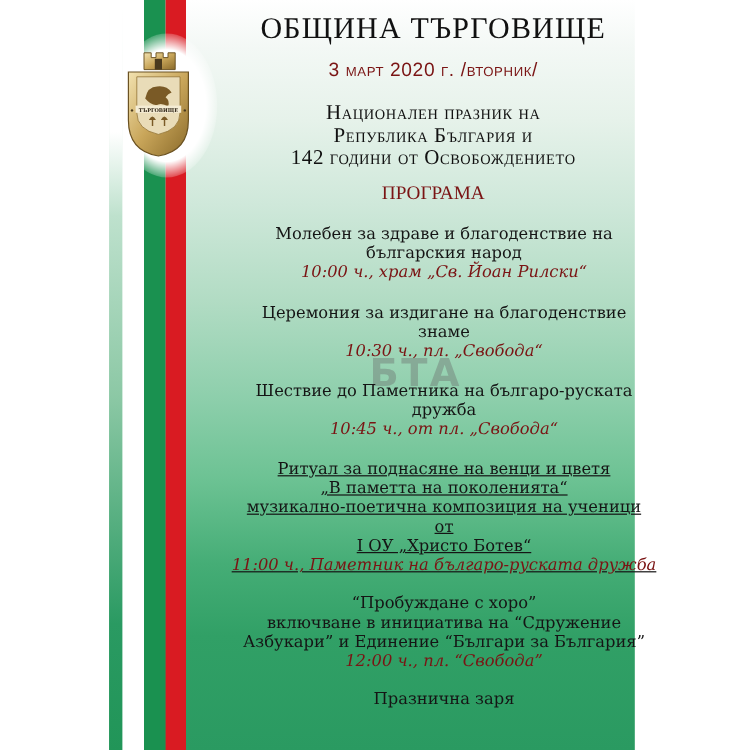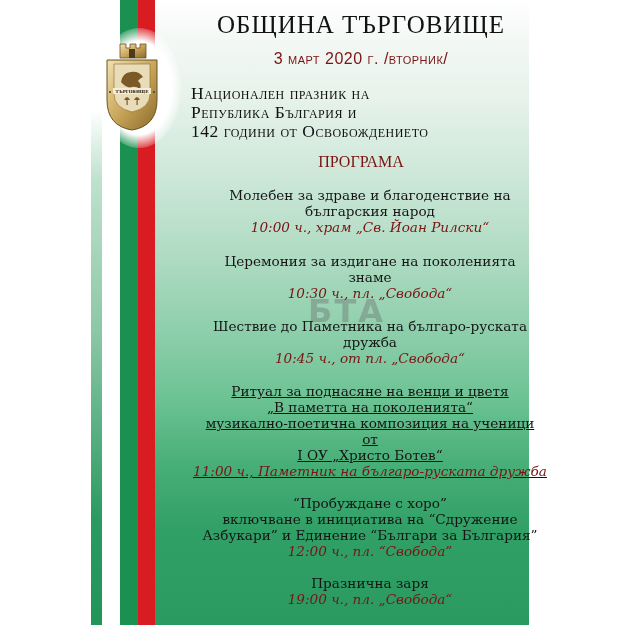--- a/index.html
+++ b/index.html
@@ -87,20 +87,21 @@
       text-align: center;
       font-family: Liberation Sans, sans-serif;
       font-size: 16px;
       letter-spacing: 0.5px;
       color: #7a1414;
     }
     .subtitle {
       position: absolute;
       left: 100px; width: 340px;
       top: 84px;
+      text-align: center;
       font-family: "Liberation Serif", serif;
       font-size: 17.5px;
       line-height: 19px;
       letter-spacing: 0.5px;
       color: #111;
     }
     .sc { font-variant: small-caps; }
     .program-title {
       position: absolute;
       left: 105px; width: 330px;
@@ -184,21 +185,21 @@
   </div>
   <div class="program-title">ПРОГРАМА</div>
 
   <div class="event" style="top:187px;">
     <div>Молебен за здраве и благоденствие на</div>
     <div>българския народ</div>
     <div class="when">10:00 ч., храм „Св. Йоан Рилски“</div>
   </div>
 
   <div class="event" style="top:253px;">
-    <div>Церемония за издигане на поколенията</div>
+    <div>Церемония за издигане на благоденствие</div>
     <div>знаме</div>
     <div class="when">10:30 ч., пл. „Свобода“</div>
   </div>
 
   <div class="event" style="top:318px;">
     <div>Шествие до Паметника на българо-руската</div>
     <div>дружба</div>
     <div class="when">10:45 ч., от пл. „Свобода“</div>
   </div>
 
@@ -213,15 +214,14 @@
 
   <div class="event" style="top:495px;">
     <div>“Пробуждане с хоро”</div>
     <div>включване в инициатива на “Сдружение</div>
     <div>Азбукари” и Единение “Българи за България”</div>
     <div class="when">12:00 ч., пл. “Свобода”</div>
   </div>
 
   <div class="event" style="top:575px;">
     <div>Празнична заря</div>
-    <div class="when">19:00 ч., пл. „Свобода“</div>
   </div>
 </div>
 
 </body></html>

